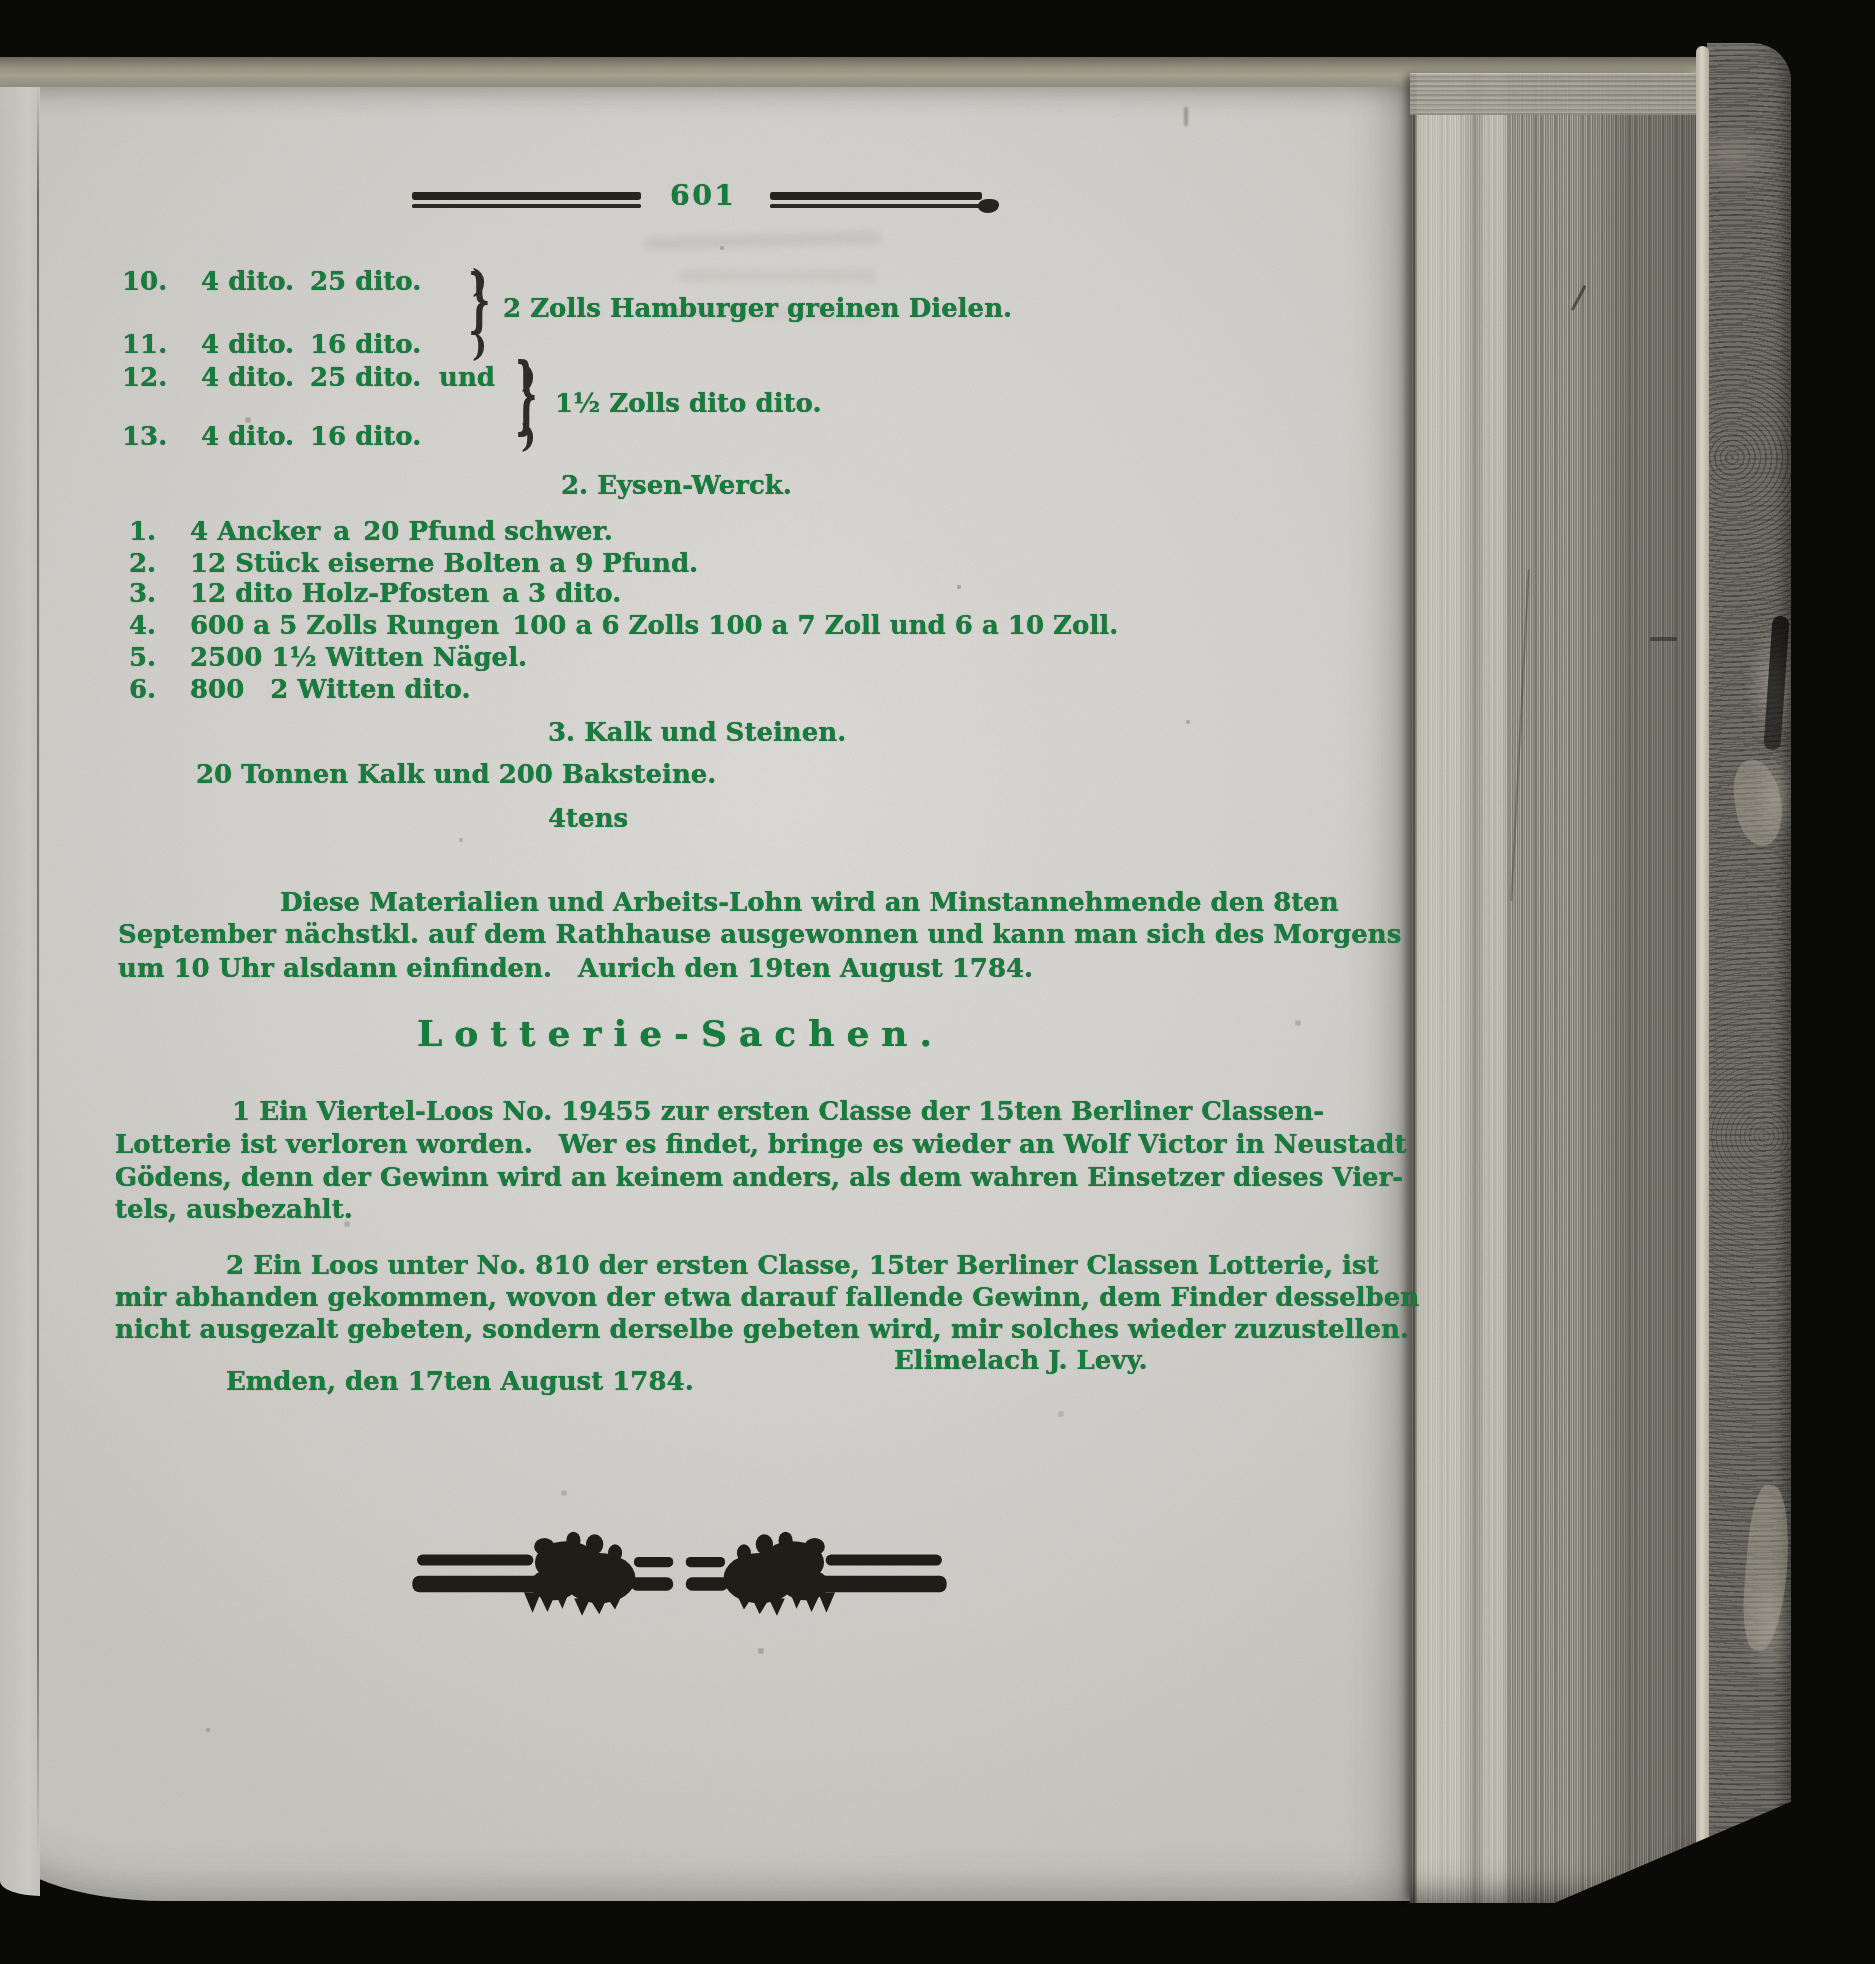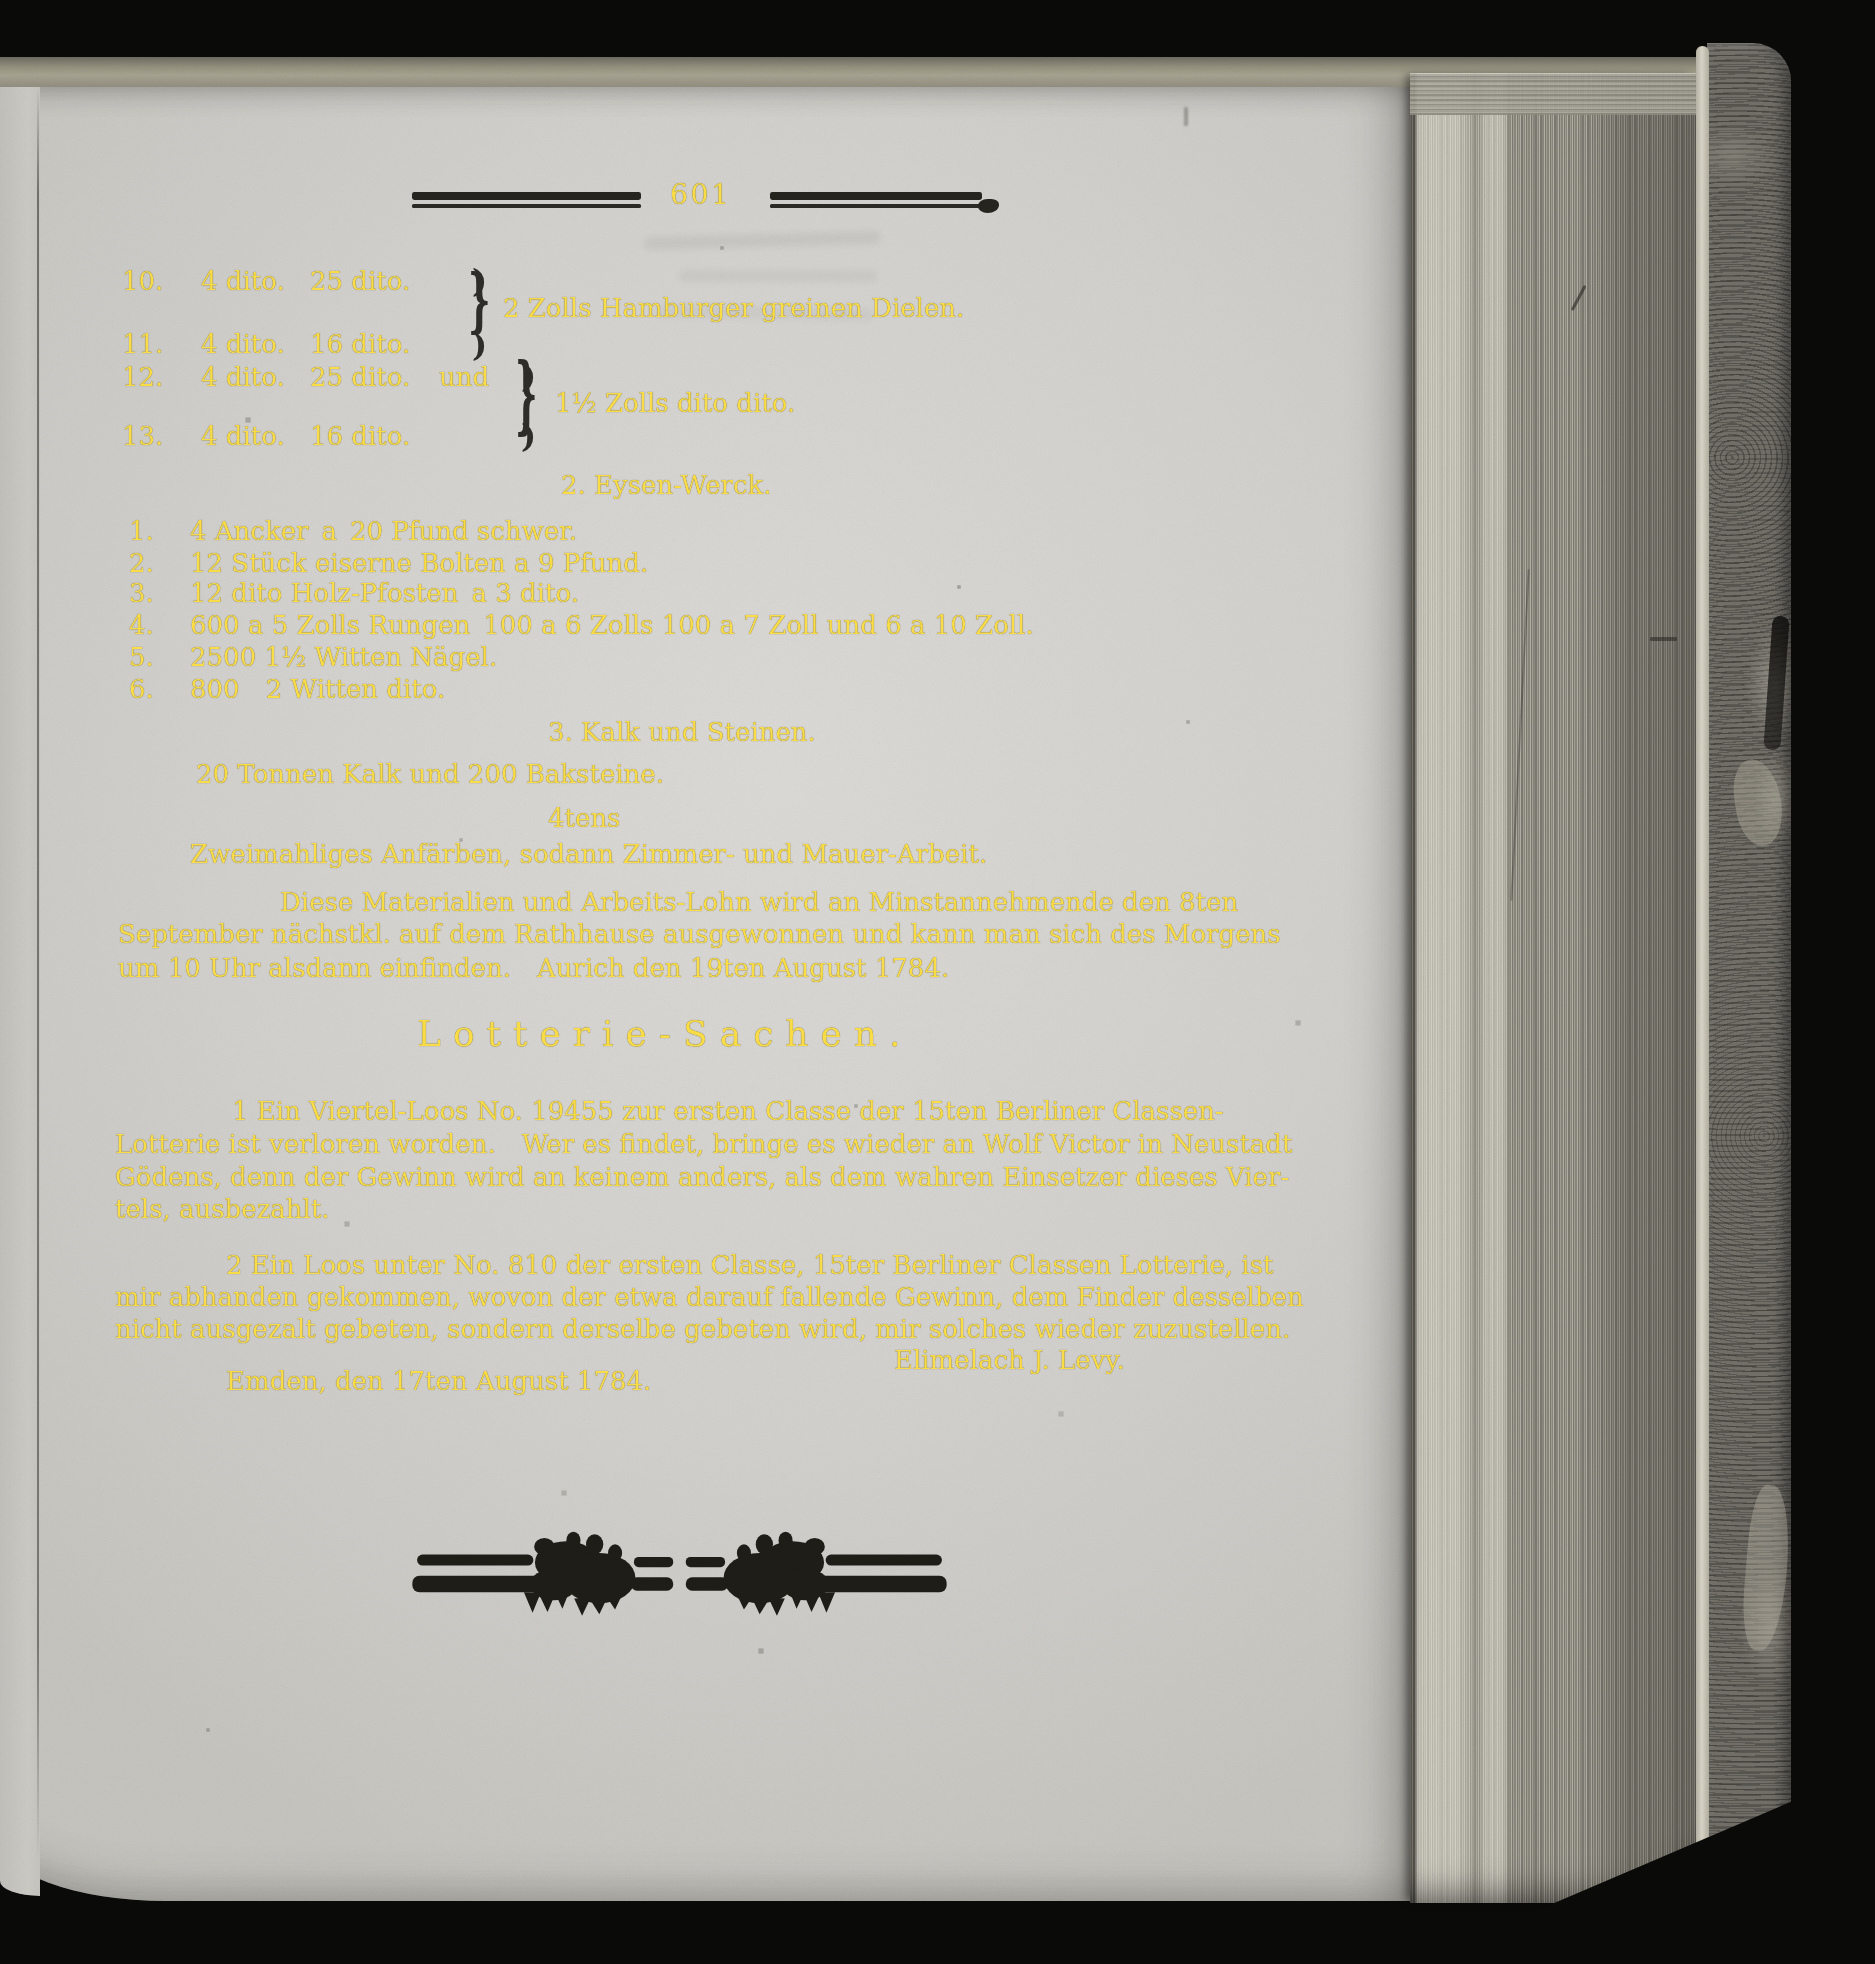--- a/index.html
+++ b/index.html
@@ -56,21 +56,21 @@
   .cover-chip-1{position:absolute;left:1768px;top:616px;width:17.4px;height:134px;z-index:5;
     background:linear-gradient(180deg,rgba(15,14,12,.85),rgba(15,14,12,.6));border-radius:8px;transform:rotate(4deg);}
   .cover-chip-2{position:absolute;left:1735px;top:759px;width:46px;height:87px;z-index:5;
     background:rgba(175,170,155,.45);border-radius:45% 55% 50% 50%;transform:rotate(-8deg);}
   .cover-chip-3{position:absolute;left:1746px;top:1485px;width:41px;height:166px;z-index:5;
     background:rgba(185,180,164,.4);border-radius:40% 60% 55% 45%;transform:rotate(5deg);}
   .corner-shadow{position:absolute;left:1477px;top:1794px;width:332px;height:142px;z-index:7;
     background:#0a0a09;clip-path:polygon(0 100%,100% 0,100% 100%);}
 
   
-  .t{position:absolute;white-space:pre;line-height:1.15;font-weight:400;color:#fde047;
+  .t{position:absolute;white-space:pre;line-height:1.15;font-weight:700;color:#15803d;
      font-size:26px;text-shadow:0 0 0.8px rgba(44,42,38,.85);z-index:8;}
   .pagenum{font-size:28.4px;letter-spacing:2.4px;}
   .rule{position:absolute;z-index:8;}
   .rule .bar-thick{height:8px;background:#26241f;border-radius:2.4px;}
   .rule .bar-thin{height:4px;background:#2c2a24;margin-top:4px;border-radius:1.6px;}
   .rule-blob{position:absolute;left:978px;top:199px;width:20.5px;height:14.2px;background:#26241f;
     border-radius:50% 40% 60% 50%;z-index:8;}
   .brace{position:absolute;display:inline-block;font-weight:700;color:#2f2d29;font-size:35px;
     transform-origin:center;z-index:8;font-family:"DejaVu Serif",serif;}
   .paren{position:absolute;font-weight:700;color:#2f2d29;font-size:32px;z-index:8;}
@@ -169,21 +169,20 @@
   <div class="t" style="left:129px;top:611px;">4.</div>
   <div class="t" style="left:190px;top:611px;">600 a 5 Zolls Rungen 100 a 6 Zolls 100 a 7 Zoll und 6 a 10 Zoll.</div>
   <div class="t" style="left:129px;top:643px;">5.</div>
   <div class="t" style="left:190px;top:643px;">2500 1½ Witten Nägel.</div>
   <div class="t" style="left:129px;top:675px;">6.</div>
   <div class="t" style="left:190px;top:675px;">800 2 Witten dito.</div>
 
   <div class="t" style="left:548px;top:718px;">3. Kalk und Steinen.</div>
   <div class="t" style="left:196px;top:760px;">20 Tonnen Kalk und 200 Baksteine.</div>
   <div class="t" style="left:548px;top:804px;">4tens</div>
-  <div class="t" style="left:190px;top:840px;">Zweimahliges Anfärben, sodann Zimmer- und Mauer-Arbeit.</div>
 
   <div class="t" style="left:280px;top:888px;">Diese Materialien und Arbeits-Lohn wird an Minstannehmende den 8ten</div>
   <div class="t" style="left:118px;top:920px;">September nächstkl. auf dem Rathhause ausgewonnen und kann man sich des Morgens</div>
   <div class="t" style="left:118px;top:954px;">um 10 Uhr alsdann einfinden. Aurich den 19ten August 1784.</div>
 
   <div class="t heading-spaced" style="left:417px;top:1013px;">Lotterie-Sachen.</div>
 
   <div class="t" style="left:232px;top:1097px;">1 Ein Viertel-Loos No. 19455 zur ersten Classe der 15ten Berliner Classen-</div>
   <div class="t" style="left:115px;top:1130px;">Lotterie ist verloren worden. Wer es findet, bringe es wieder an Wolf Victor in Neustadt</div>
   <div class="t" style="left:115px;top:1163px;">Gödens, denn der Gewinn wird an keinem anders, als dem wahren Einsetzer dieses Vier-</div>

